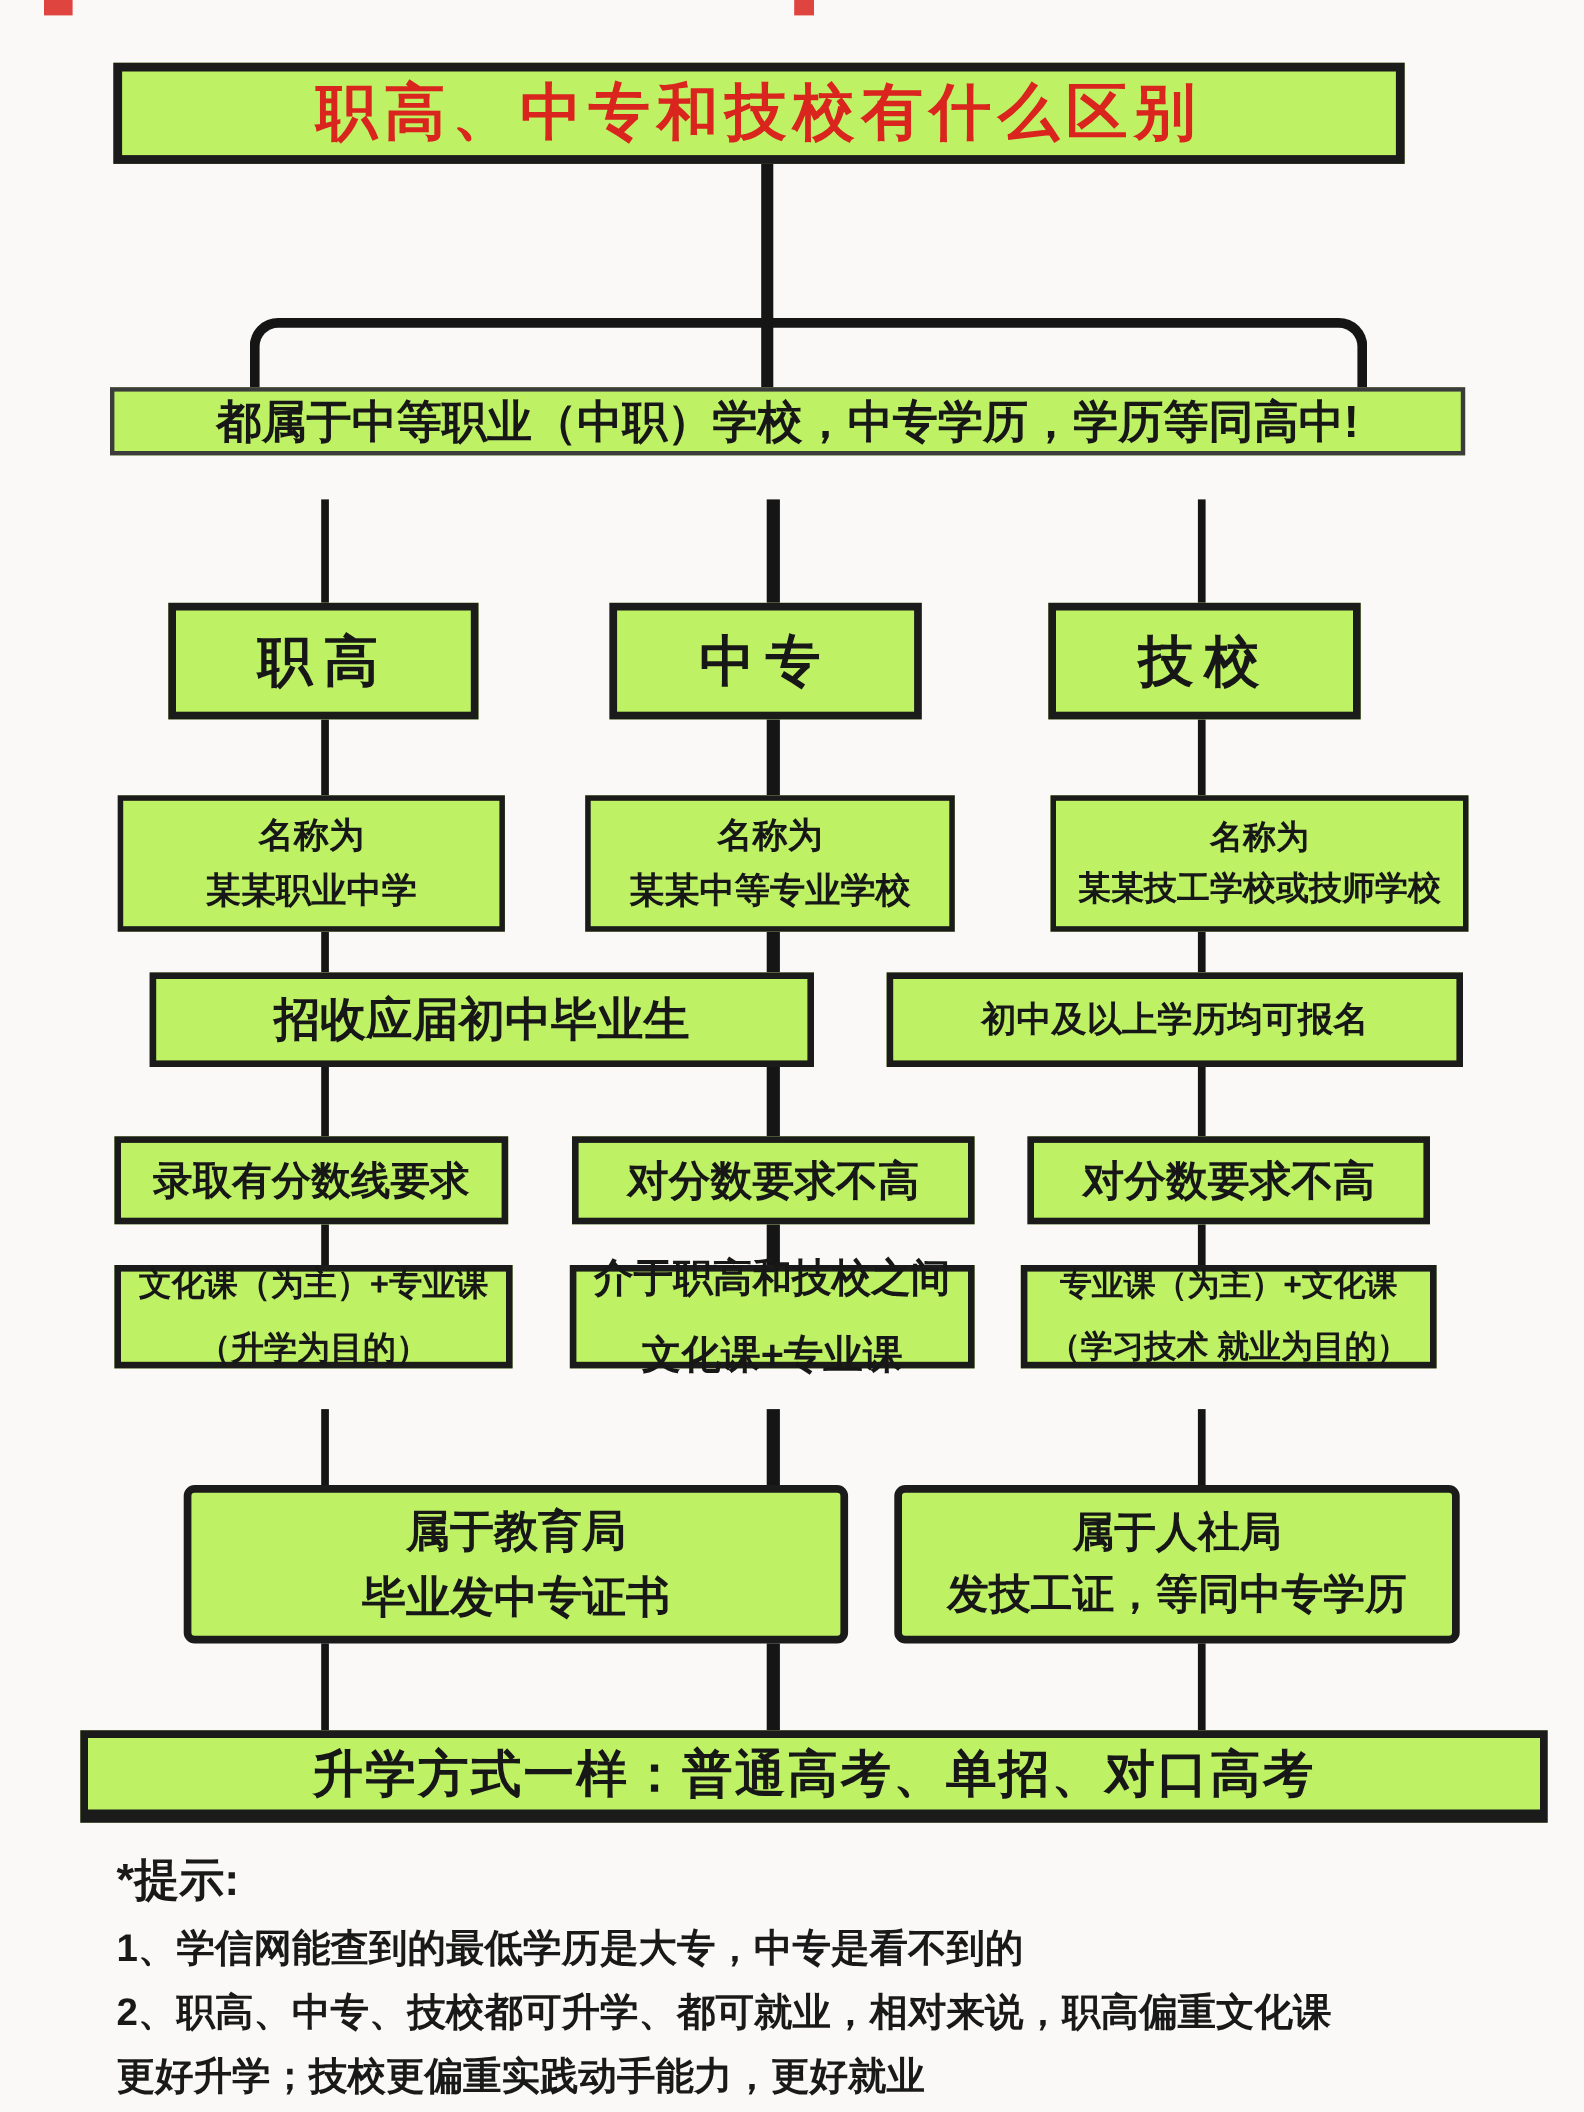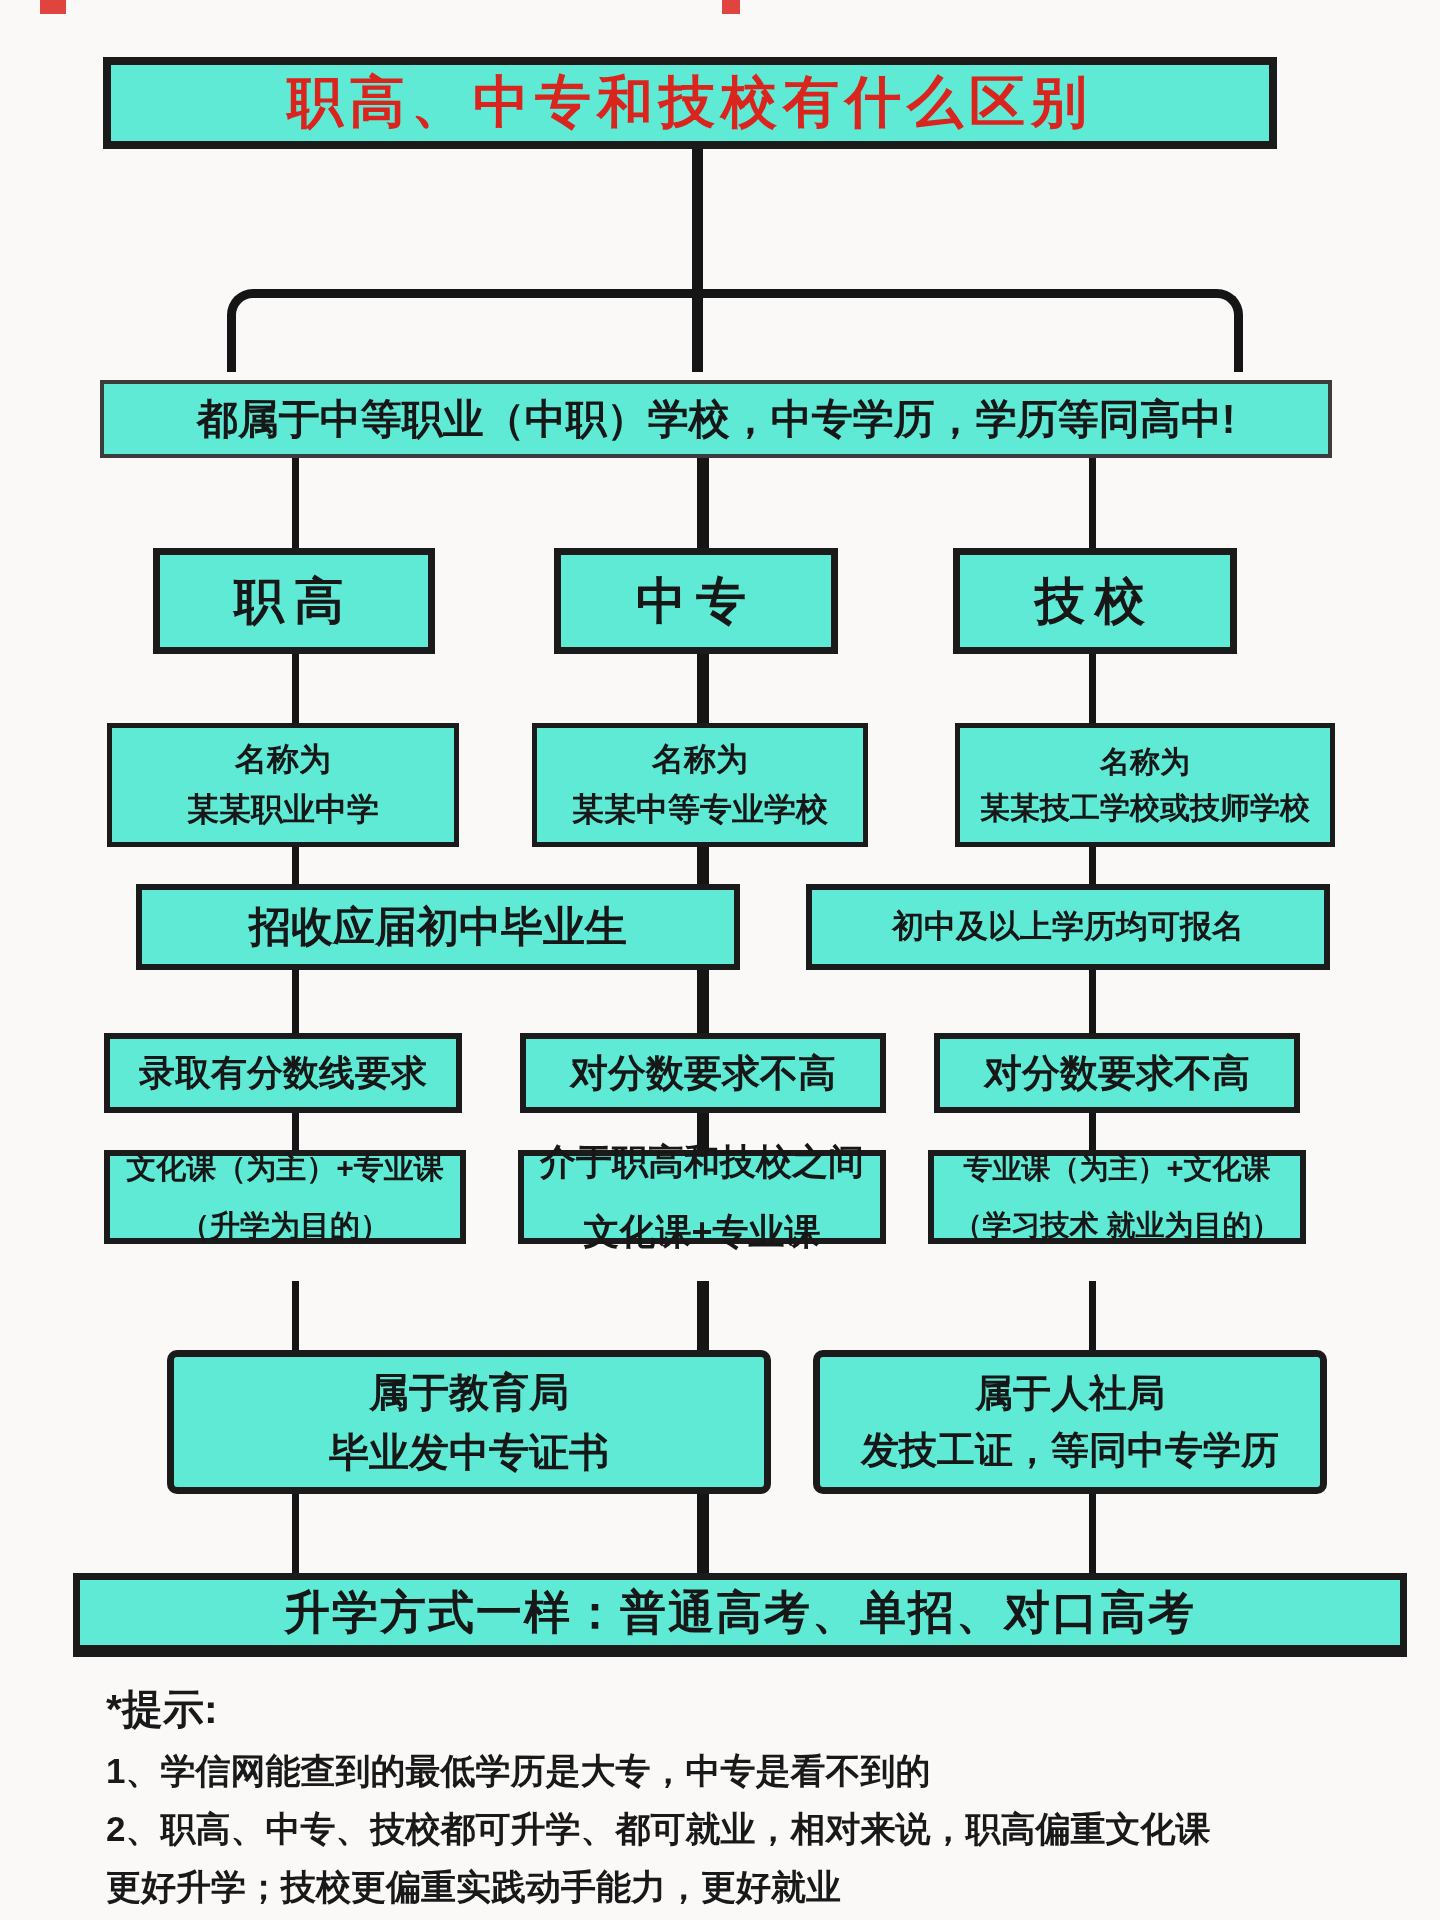--- a/index.html
+++ b/index.html
@@ -1,32 +1,32 @@
 <!DOCTYPE html>
 <html><head>
 <meta charset="utf-8">
 <style>
   * { margin:0; padding:0; box-sizing:border-box; }
   html,body { width:1440px; height:1920px; background:#faf9f7; overflow:hidden;
               font-family:"Liberation Sans", sans-serif; }
   #canvas { position:relative; width:1440px; height:1920px; background:#faf9f7; color:#141414; }
 
-  .box { position:absolute; background:#5eead4; border:6px solid #1b1b1b;
+  .box { position:absolute; background:#bef264; border:6px solid #1b1b1b;
          display:flex; align-items:center; justify-content:center;
          text-align:center; font-weight:700; color:#171717; }
   .ml { white-space:pre-line; }
 
   .conn { position:absolute; background:#151515; }
 
   .bracket { position:absolute; border-top:9px solid #151515; border-left:9px solid #151515;
              border-right:9px solid #151515; border-radius:26px 26px 0 0; background:transparent; }
 
   .title-box { left:103px; top:57px; width:1174px; height:92px; border-width:8px;
                font-size:56px; letter-spacing:6px; }
-  .subtitle-box { left:100px; top:380px; width:1232px; height:78px; border-width:4px;
+  .subtitle-box { left:100px; top:352px; width:1232px; height:62px; border-width:4px;
                   border-color:#3c3c3c; font-size:41px; }
 
   .hdr { top:548px; height:106px; font-size:50px; letter-spacing:10px; border-width:7px; }
   .hdr-1 { left:153px; width:282px; }
   .hdr-2 { left:554px; width:284px; }
   .hdr-3 { left:953px; width:284px; }
 
   .name { top:723px; height:124px; font-size:32px; line-height:1.55; border-width:5px; }
   .name-1 { left:107px; width:352px; }
   .name-2 { left:532px; width:336px; }

